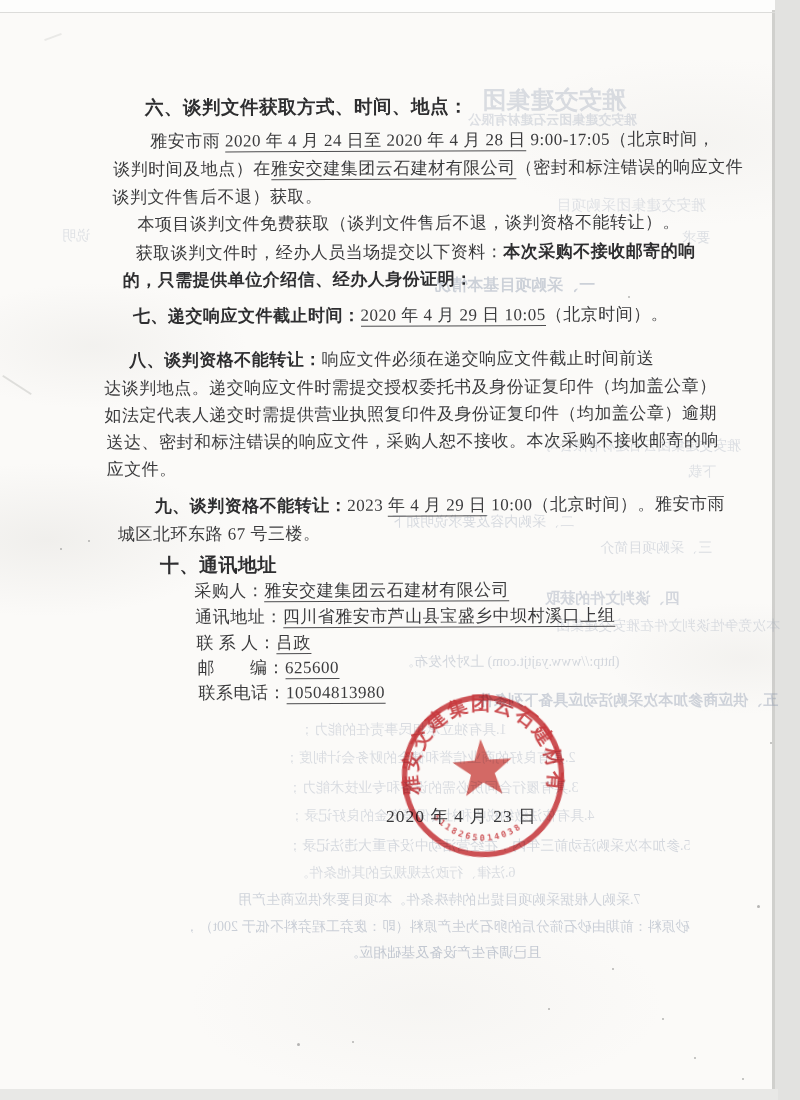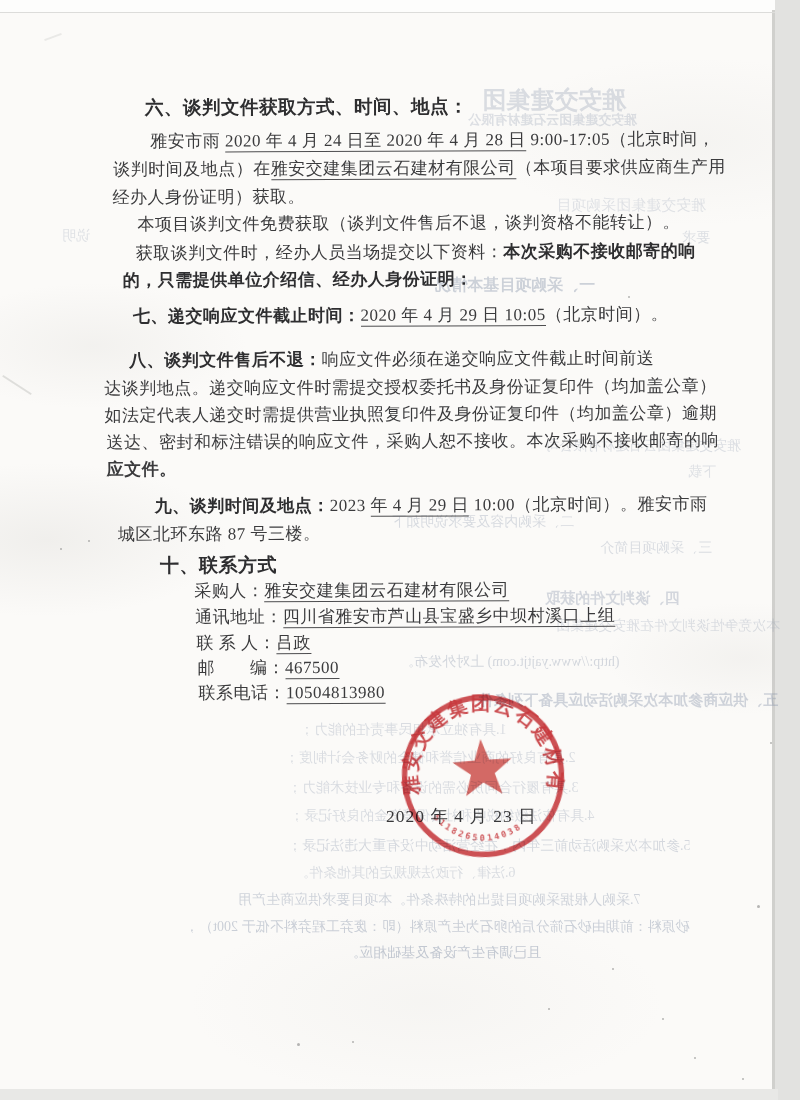--- a/index.html
+++ b/index.html
@@ -85,38 +85,38 @@
     <div class="ghost" style="left: 288px; top: 838px; font-size: 14px; opacity: 0.34;">5.参加本次采购活动前三年内，在经营活动中没有重大违法记录；</div>
     <div class="ghost" style="left: 295px; top: 865px; font-size: 14px; opacity: 0.3;">6.法律、行政法规规定的其他条件。</div>
     <div class="ghost" style="left: 238px; top: 892px; font-size: 14px; opacity: 0.4;">7.采购人根据采购项目提出的特殊条件。本项目要求供应商生产用</div>
     <div class="ghost" style="left: 185px; top: 919px; font-size: 14px; opacity: 0.44;">砂原料：前期由砂石筛分后的卵石为生产原料（即：废弃工程弃料不低于 200t），</div>
     <div class="ghost" style="left: 345px; top: 945px; font-size: 14px; opacity: 0.5;">且已调有生产设备及基础相应。</div>
   </div>
 
 <div id="text-layer">
     <div class="line" style="left: 145px; top: 97px; font-size: 18.5px;"><span class="b">六、谈判文件获取方式、时间、地点：</span></div>
     <div class="line" style="left: 150px; top: 131px;"><span>雅安市雨 </span><span class="u">2020 年 4 月 24 日至 2020 年 4 月 28 日</span><span> 9:00-17:05（北京时间，</span></div>
-    <div class="line" style="left: 113px; top: 159px;"><span>谈判时间及地点）在</span><span class="u">雅安交建集团云石建材有限公司</span><span>（本项目要求供应商生产用</span></div>
-    <div class="line" style="left: 112px; top: 187px;"><span>经办人身份证明）获取。</span></div>
+    <div class="line" style="left: 113px; top: 159px;"><span>谈判时间及地点）在</span><span class="u">雅安交建集团云石建材有限公司</span><span>（密封和标注错误的响应文件</span></div>
+    <div class="line" style="left: 112px; top: 187px;"><span>谈判文件售后不退）获取。</span></div>
     <div class="line" style="left: 137px; top: 214px;"><span>本项目谈判文件免费获取（谈判文件售后不退，谈判资格不能转让）。</span></div>
     <div class="line" style="left: 135px; top: 243px;"><span>获取谈判文件时，经办人员当场提交以下资料：</span><span class="b">本次采购不接收邮寄的响</span></div>
     <div class="line" style="left: 122px; top: 270px;"><span class="b">的，只需提供单位介绍信、经办人身份证明：</span></div>
     <div class="line" style="left: 132px; top: 306px;"><span class="b">七、递交响应文件截止时间：</span><span class="u">2020 年 4 月 29 日 10:05</span><span>（北京时间）。</span></div>
-    <div class="line" style="left: 128px; top: 350px;"><span class="b">八、谈判文件售后不退：</span><span>响应文件必须在递交响应文件截止时间前送</span></div>
+    <div class="line" style="left: 128px; top: 350px;"><span class="b">八、谈判资格不能转让：</span><span>响应文件必须在递交响应文件截止时间前送</span></div>
     <div class="line" style="left: 103px; top: 378px;"><span>达谈判地点。递交响应文件时需提交授权委托书及身份证复印件（均加盖公章）</span></div>
     <div class="line" style="left: 103px; top: 405px;"><span>如法定代表人递交时需提供营业执照复印件及身份证复印件（均加盖公章）逾期</span></div>
     <div class="line" style="left: 105px; top: 432px;"><span>送达、密封和标注错误的响应文件，采购人恕不接收。本次采购不接收邮寄的响</span></div>
-    <div class="line" style="left: 105px; top: 459px; font-weight: bold;"><span>应文件。</span></div>
-    <div class="line" style="left: 153px; top: 496px;"><span class="b">九、谈判时间及地点：</span><span>2023 </span><span class="u">年 4 月 29 日</span><span> 10:00（北京时间）。雅安市雨</span></div>
-    <div class="line" style="left: 116px; top: 524px;"><span>城区北环东路 87 号三楼。</span></div>
-    <div class="line" style="left: 158px; top: 554px; font-size: 19px;"><span class="b">十、联系方式</span></div>
+    <div class="line" style="left: 105px; top: 459px;"><span>应文件。</span></div>
+    <div class="line" style="left: 153px; top: 496px;"><span class="b">九、谈判资格不能转让：</span><span>2023 </span><span class="u">年 4 月 29 日</span><span> 10:00（北京时间）。雅安市雨</span></div>
+    <div class="line" style="left: 116px; top: 524px;"><span>城区北环东路 67 号三楼。</span></div>
+    <div class="line" style="left: 158px; top: 554px; font-size: 19px;"><span class="b">十、通讯地址</span></div>
     <div class="line" style="left: 192px; top: 581px;"><span>采购人：</span><span class="u">雅安交建集团云石建材有限公司</span></div>
     <div class="line" style="left: 193px; top: 607px;"><span>通讯地址：</span><span class="u">四川省雅安市芦山县宝盛乡中坝村溪口上组</span></div>
     <div class="line" style="left: 194px; top: 633px;"><span>联 系 人：</span><span class="u">吕政</span></div>
-    <div class="line" style="left: 195px; top: 658px;"><span>邮　　编：</span><span class="u">467500</span></div>
+    <div class="line" style="left: 195px; top: 658px;"><span>邮　　编：</span><span class="u">625600</span></div>
     <div class="line" style="left: 196px; top: 683px;"><span>联系电话：</span><span class="u">10504813980</span></div>
   </div>
 
 <div id="seal-date">2020 年 4 月 23 日</div>
 
 <svg id="seal" viewBox="0 0 172 172">
   <defs>
     <path id="arcTop" d="M 22,102 A 66 66 0 1 1 150,102" fill="none"></path>
     <path id="arcBottom" d="M 29,117 A 65 65 0 0 0 143,117" fill="none"></path>
   </defs>

